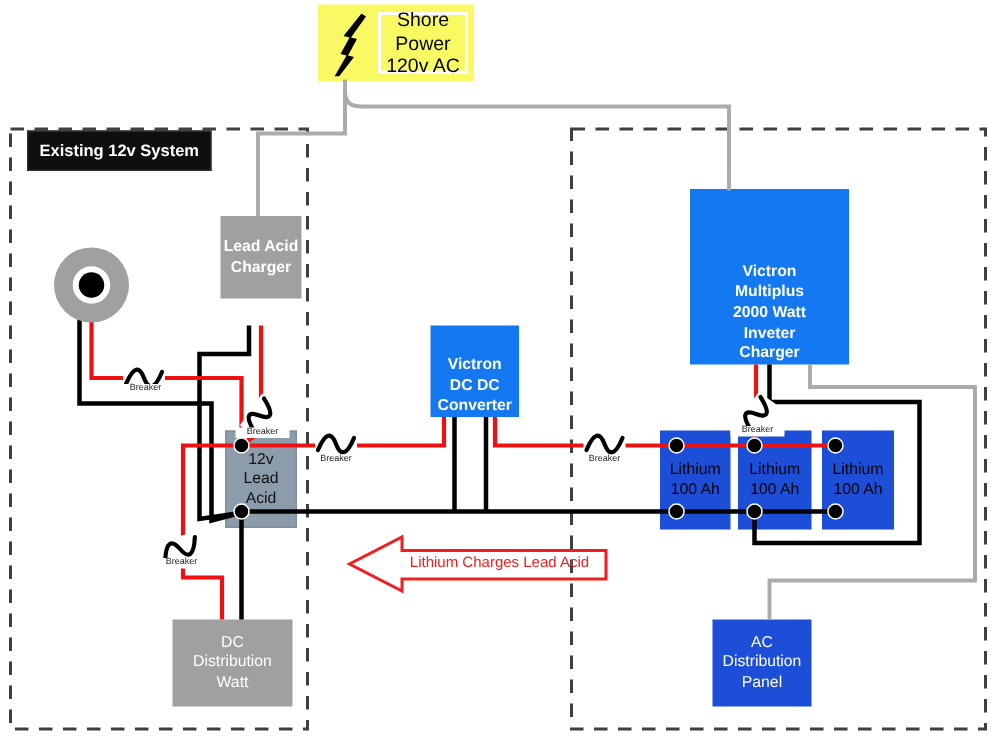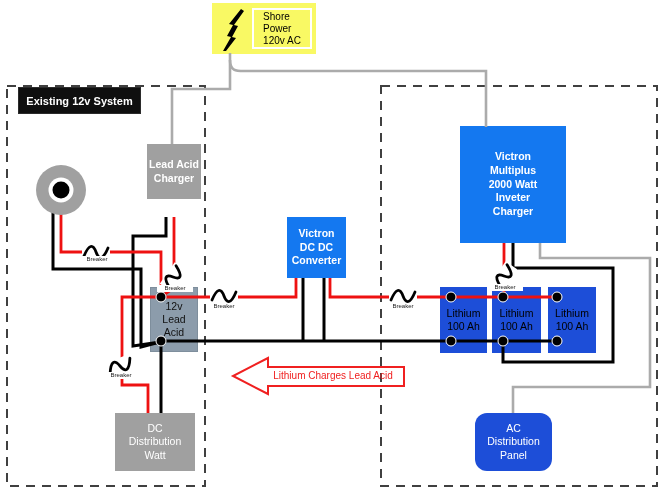--- a/index.html
+++ b/index.html
@@ -12,31 +12,31 @@
   .comp{position:absolute;display:flex;align-items:center;justify-content:center;
         text-align:center;z-index:2;box-sizing:border-box;}
   .comp .box-label{white-space:pre-line;}
   #wires-layer{z-index:3;pointer-events:none;}
 
   .region-label{position:absolute;z-index:4;background:#0f0f0f;color:#ffffff;
     font-weight:bold;font-size:11px;display:flex;align-items:center;justify-content:center;
     border:1px solid #2b2b2b;}
 
   .gray-box{background:#a0a0a0;color:#ffffff;font-weight:bold;font-size:10.5px;line-height:1.25;}
-  .blue-box{background:#1478f0;color:#ffffff;font-weight:bold;font-size:10.5px;line-height:1.3;}
+  .blue-box{background:#1478f0;color:#ffffff;font-weight:bold;font-size:10.5px;line-height:1.3;align-items:flex-end;}
   .ltblue-box{background:#1d4ed8;color:#000000;font-size:10.5px;line-height:1.25;}
   .ltblue-box.white-text{color:#ffffff;}
   .slate-box{background:#8c9cab;color:#111111;font-size:10.5px;line-height:1.25;border:1px solid #7e8e9c;}
   .panel-gray{background:#a0a0a0;color:#ffffff;font-size:10.5px;line-height:1.25;}
 
   #shore-box{position:absolute;left:212px;top:3px;width:104px;height:51px;
     background:#f9f964;z-index:2;}
   #shore-inner{position:absolute;left:40px;top:5px;right:4px;bottom:5px;
-    border:2px solid #ffffff;color:#000;font-size:10px;line-height:1.2;
-    display:flex;align-items:center;justify-content:center;text-align:left;white-space:pre-line;}
+    border:2px solid #ffffff;color:#000;font-size:13px;line-height:1.2;
+    display:flex;align-items:center;justify-content:center;text-align:center;white-space:pre-line;}
   #bolt{position:absolute;left:9px;top:6px;}
 
   .breaker-label{position:absolute;z-index:4;width:36px;text-align:center;
     font-size:6px;line-height:7px;color:#222;background:#ffffff;}
 
   #arrow-text{position:absolute;left:266px;top:370px;width:134px;text-align:center;
     color:#f02020;font-size:10px;z-index:4;}
 </style>
 </head>
 <body>
@@ -98,21 +98,21 @@
     <span class="box-label">Lithium
 100 Ah</span>
   </div>
 
   <div class="comp panel-gray" style="left:115px;top:413px;width:80px;height:58px;">
     <span class="box-label">DC
 Distribution
 Watt</span>
   </div>
 
-  <div class="comp ltblue-box white-text" style="left:475px;top:413px;width:77px;height:58px;border-radius:12px;">
+  <div class="comp ltblue-box white-text" style="left:475px;top:413px;width:66px;height:58px;">
     <span class="box-label">AC
 Distribution
 Panel</span>
   </div>
 
   <svg id="wires-layer" width="661" height="500" viewBox="0 0 661 500">
     <g stroke="#ababab" stroke-width="2.6" fill="none">
       <path d="M230,53 V89 H172 V144"></path>
       <path d="M230,60 C230,71 236,71 244,71 L486,71 V127"></path>
       <path d="M540,243 V258 H650 V387 H513 V413"></path>

